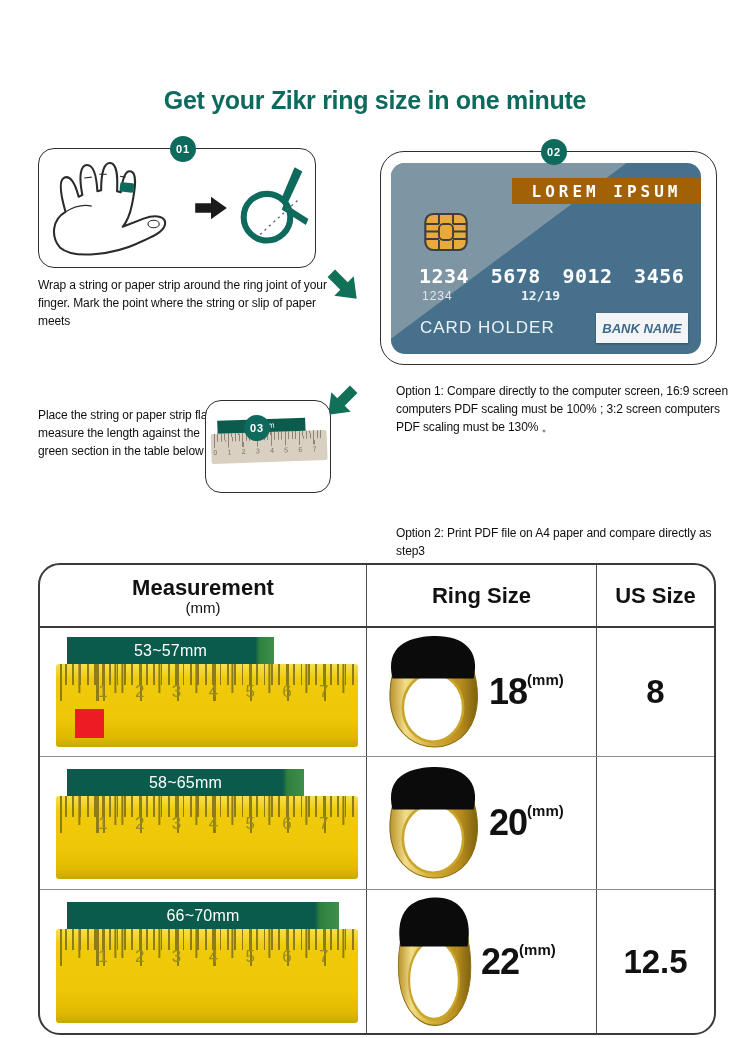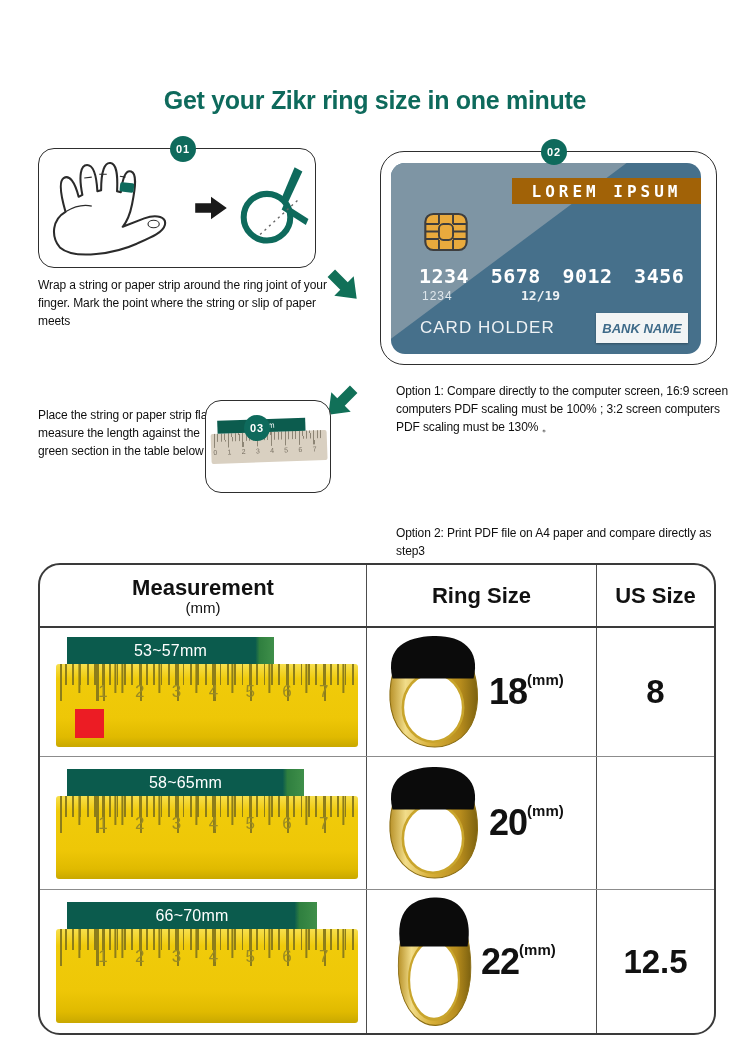--- a/index.html
+++ b/index.html
@@ -302,21 +302,21 @@
           <div class="ticks-l"></div>
           <div class="rnums">
               <span style="left: 47px;">1</span>
               <span style="left: 83.8px;">2</span>
               <span style="left: 120.6px;">3</span>
               <span style="left: 157.4px;">4</span>
               <span style="left: 194.2px;">5</span>
               <span style="left: 231px;">6</span>
               <span style="left: 267.8px;">7</span>
             </div>
-          <div class="gbar" style="width:250px">
+          <div class="gbar" style="width:272px">
               <span>66~70mm</span>
             </div>
         </div>
       </div>
       <div class="td-ring">
         <svg class="ring-svg" viewBox="0 0 100 114" preserveAspectRatio="none">
           <path d="M12,36 C5,62 8,88 27,102 C42,113 62,113 77,101 C94,87 96,60 89,36 Z" fill="url(#goldg)" stroke="#8a6c12" stroke-width="1"></path>
           <ellipse cx="50" cy="72" rx="29" ry="33" fill="#ffffff" stroke="#c9a52c" stroke-width="2.5"></ellipse>
           <path d="M11,44 C4,14 24,4 50,3 C77,2 96,15 89,44 Z" fill="#0b0b0b"></path>
         </svg>

